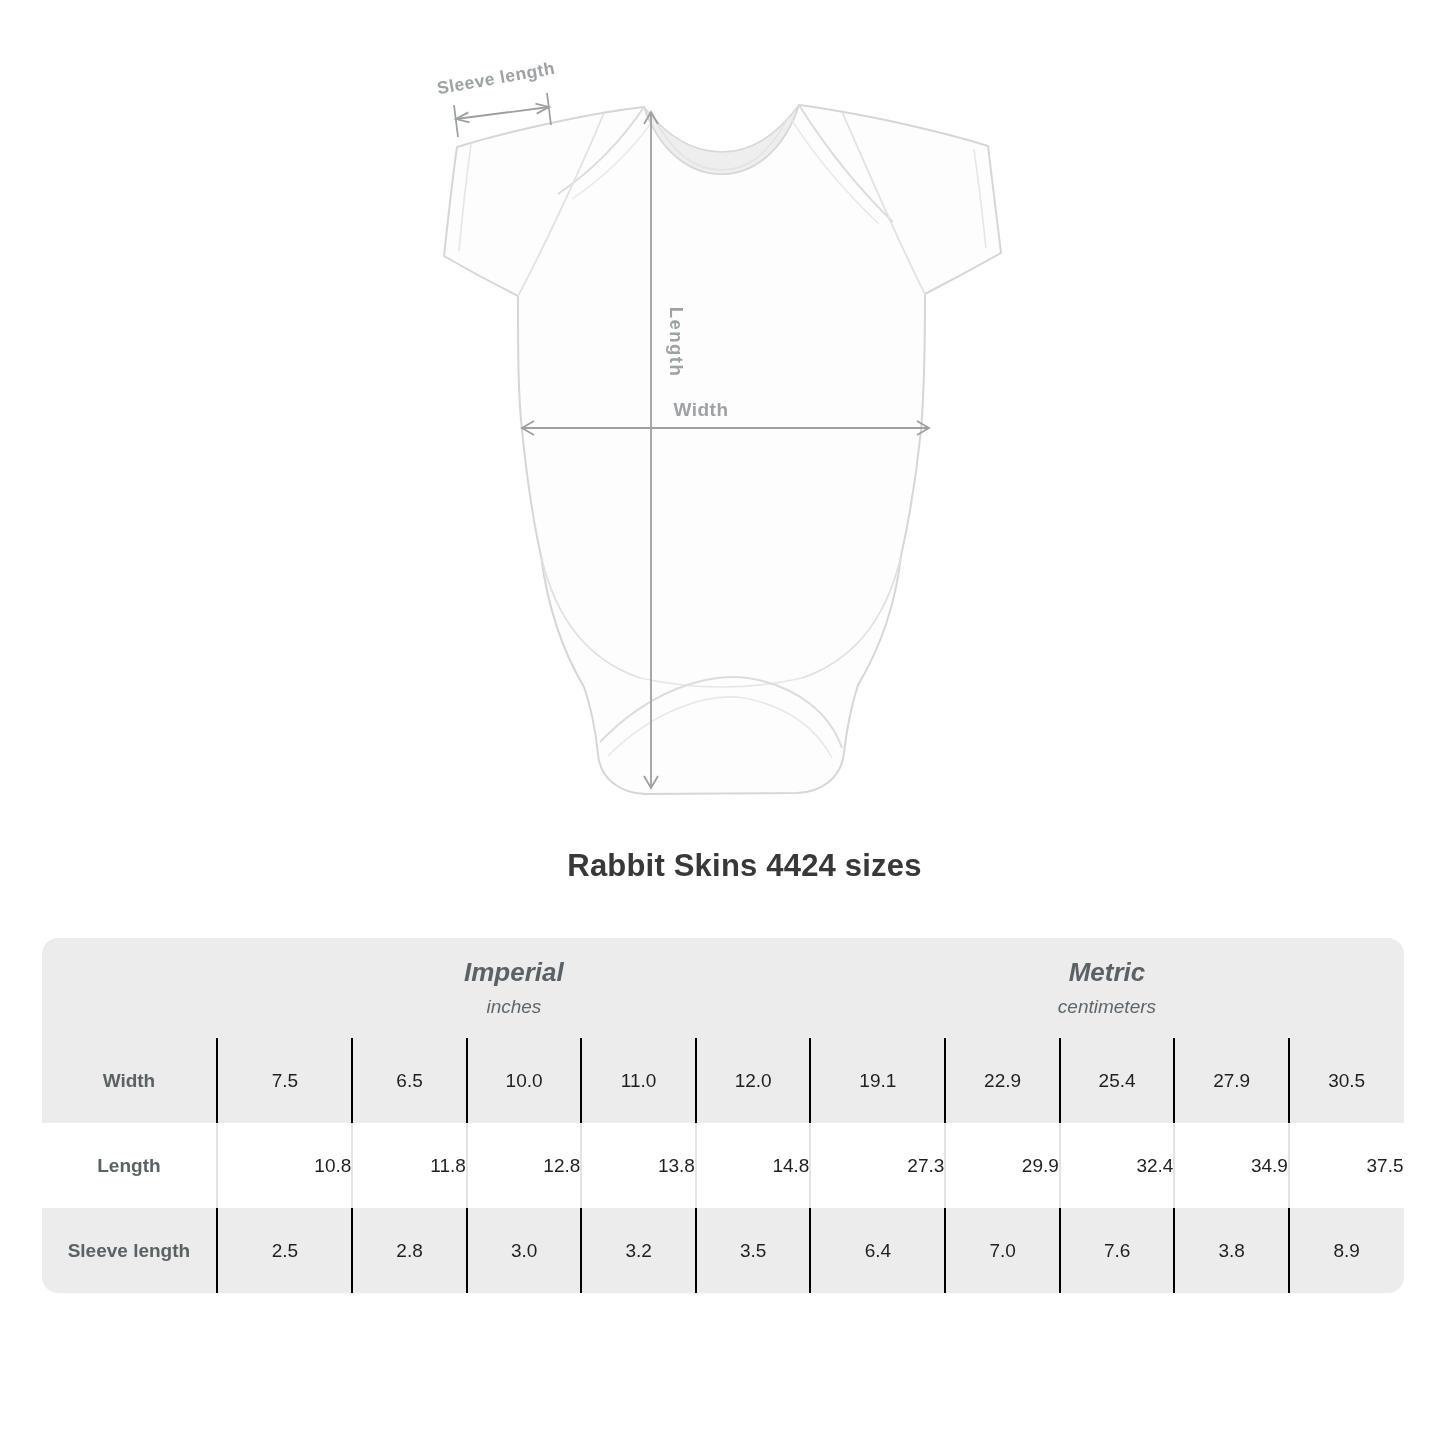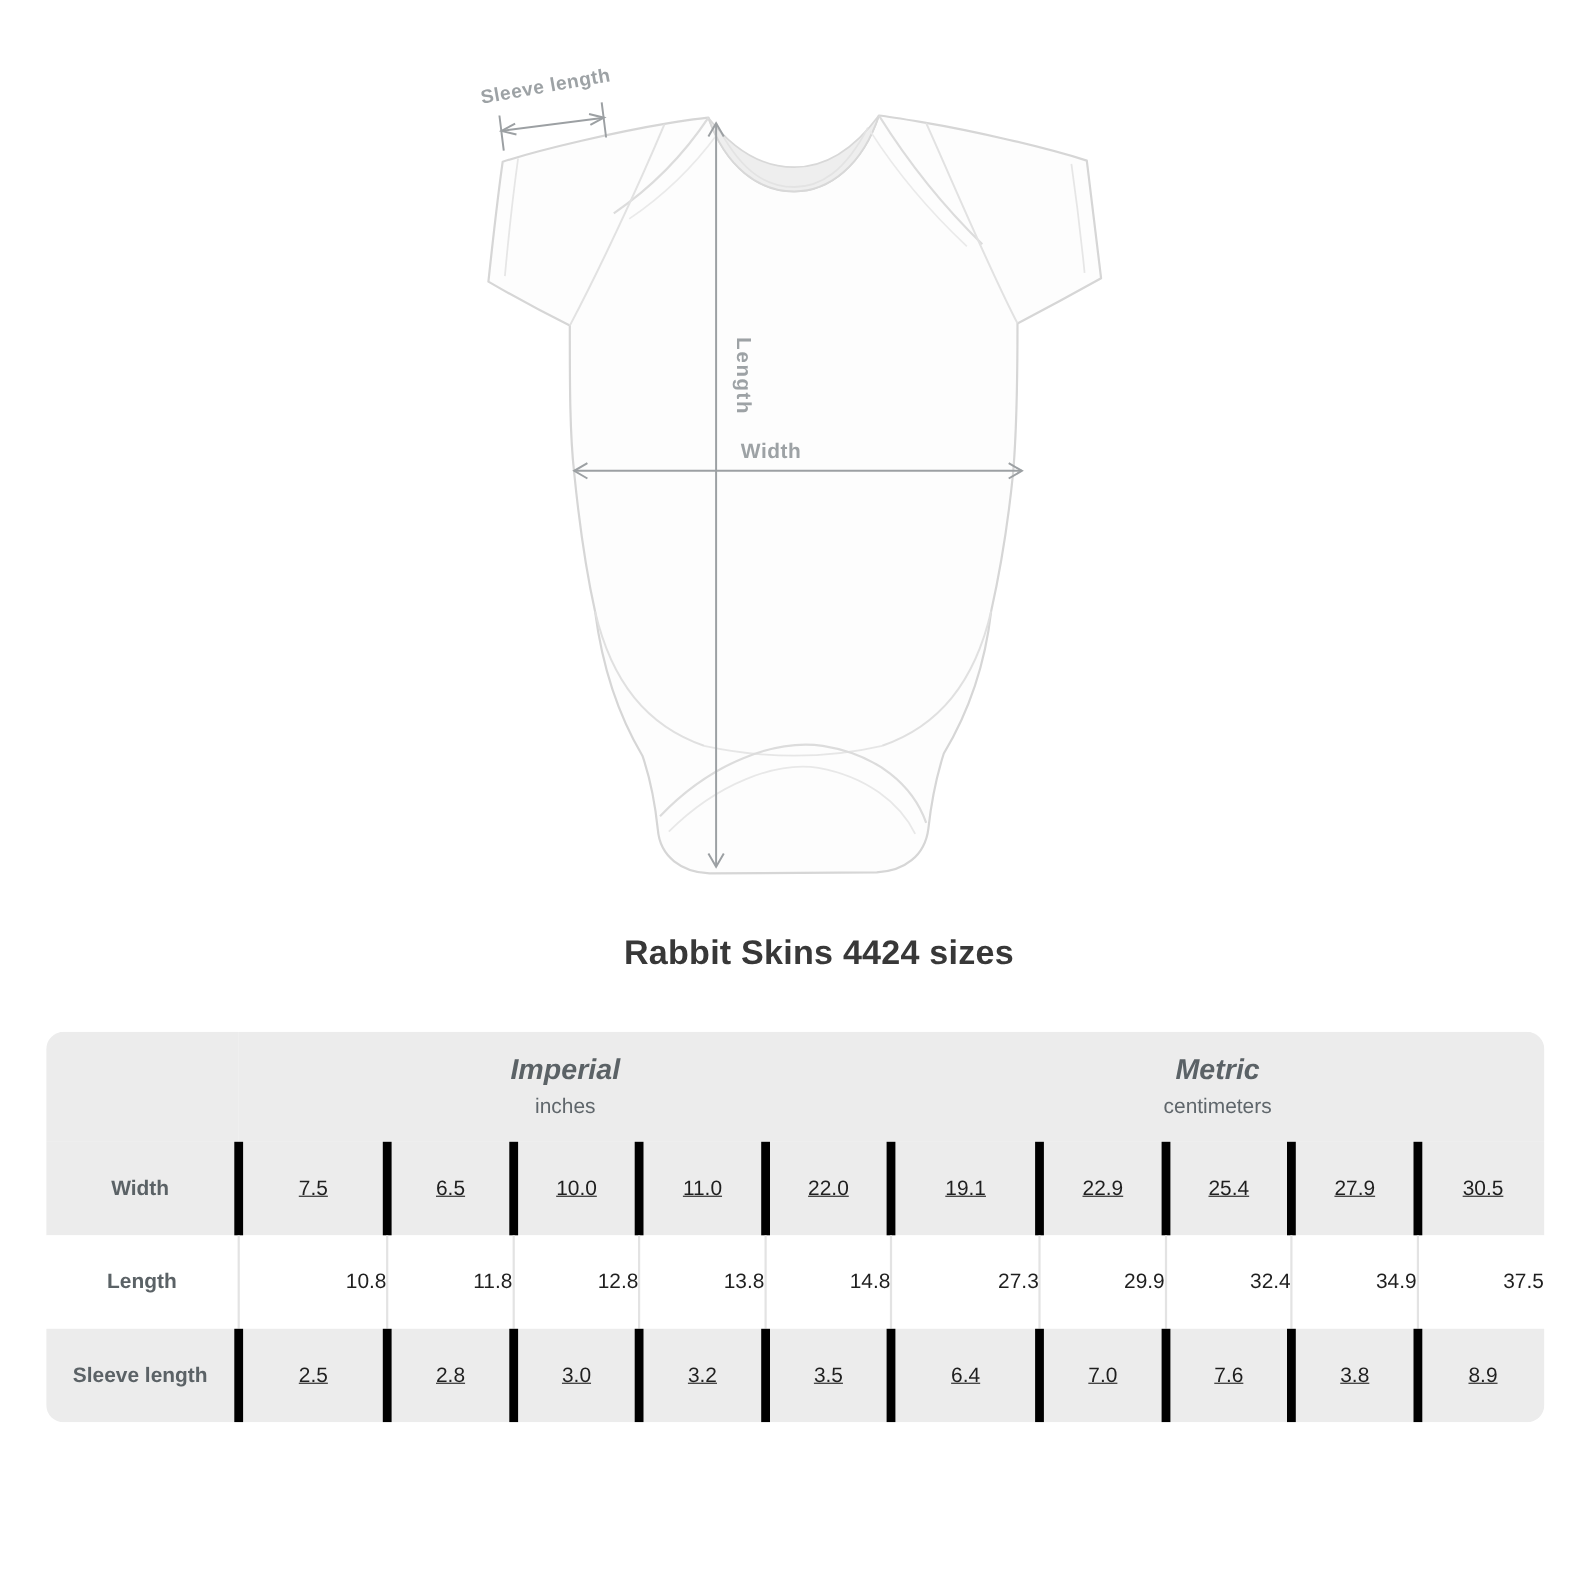--- a/index.html
+++ b/index.html
@@ -65,20 +65,21 @@
   .g-label {
     font-size: 26px;
     font-weight: bold;
     font-style: italic;
     color: #5b6266;
     line-height: 1.15;
   }
   .g-unit {
     margin-top: 9px;
     font-size: 19px;
+    font-style: italic;
     color: #5f666b;
   }
   .header-row th {
     background: #ffffff;
     height: 74px;
     font-size: 18px;
     font-weight: bold;
     color: #5b6266;
     text-align: center;
     vertical-align: middle;
@@ -99,21 +100,21 @@
   }
   tr.data td {
     font-size: 19px;
     font-weight: normal;
     color: #1f1f1f;
   }
   tr.r-gray { background: #ececec; }
   tr.r-white { background: #ffffff; }
   .header-row th + th { border-left: 2px solid #e3e3e3; }
   tr.r-white th + td, tr.r-white td + td { border-left: 2px solid #e3e3e3; text-align: right; }
-  tr.r-gray  th + td, tr.r-gray  td + td { border-left: 8px solid #000000; text-decoration: underline; }
+  tr.r-gray  th + td, tr.r-gray  td + td { border-left: 2px solid #000000; }
 </style>
 </head>
 <body>
 
 <div class="page">
 
   <div class="diagram-area">
     <svg width="1445" height="838" viewBox="0 0 1445 838">
 
       <path d="M 457,147
@@ -218,21 +219,21 @@
           </td>
         </tr>
       </thead>
       <tbody>
         <tr class="data r-gray">
           <th>Width</th>
           <td>7.5</td>
           <td>6.5</td>
           <td>10.0</td>
           <td>11.0</td>
-          <td>22.0</td>
+          <td>12.0</td>
           <td>19.1</td>
           <td>22.9</td>
           <td>25.4</td>
           <td>27.9</td>
           <td>30.5</td>
         </tr>
         <tr class="data r-white">
           <th>Length</th>
           <td>10.8</td>
           <td>11.8</td>

